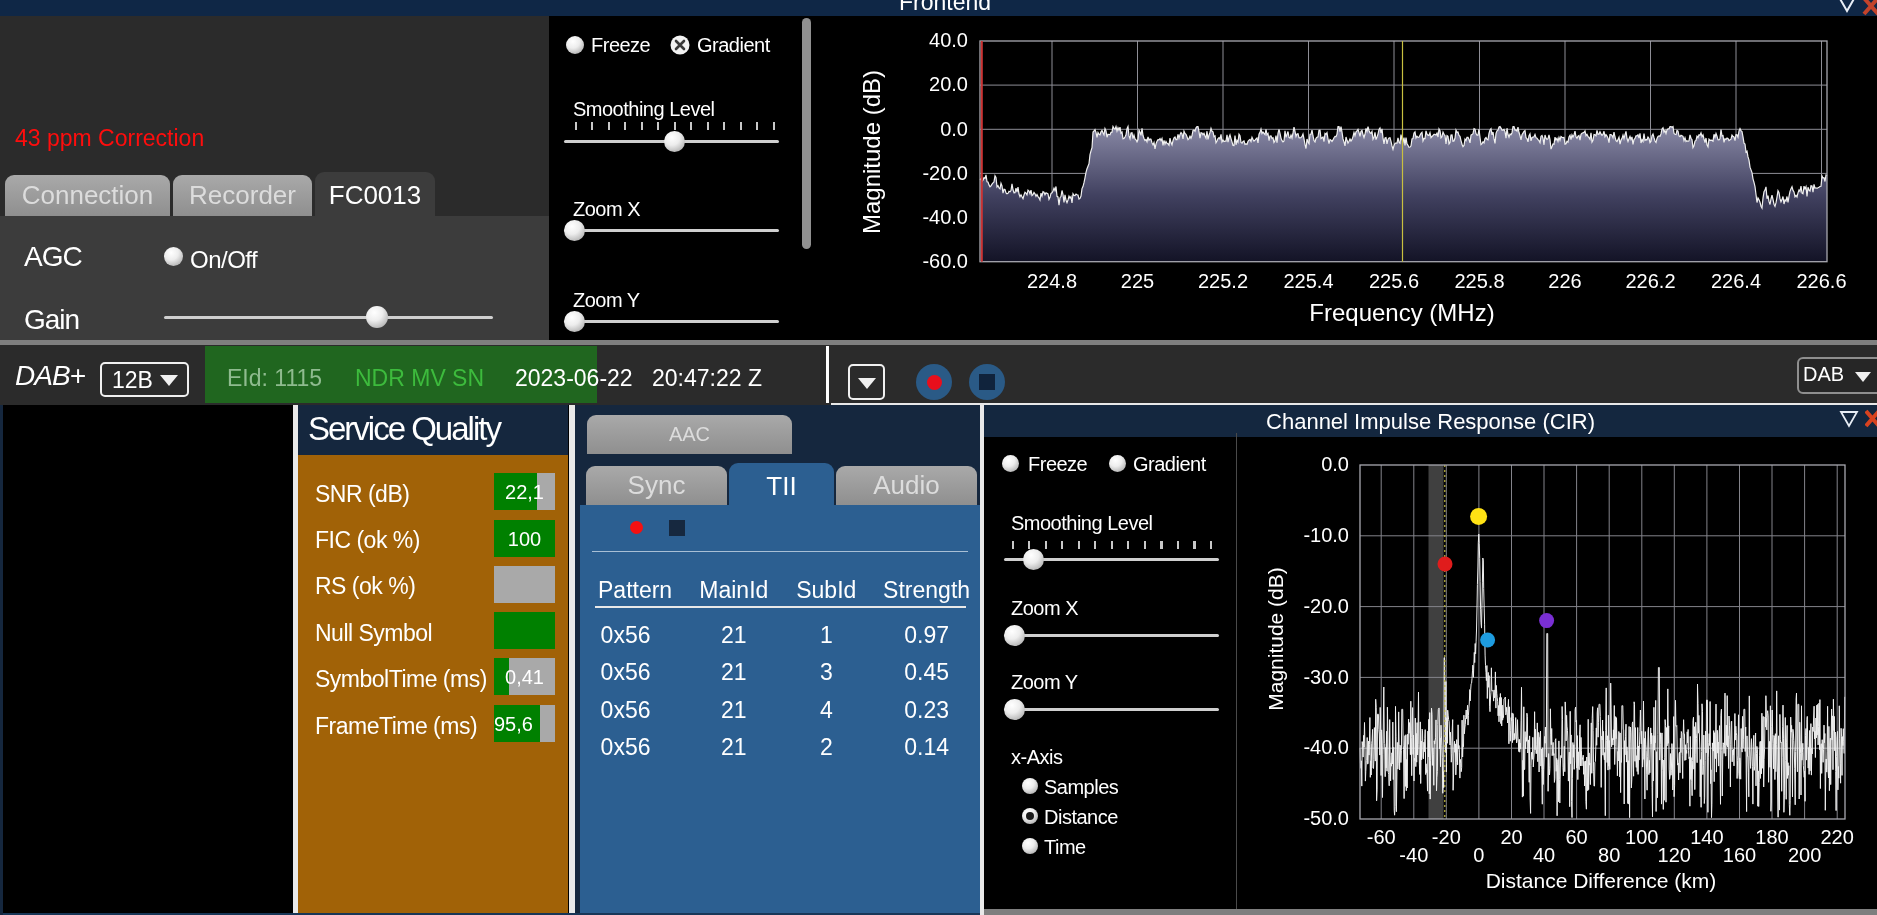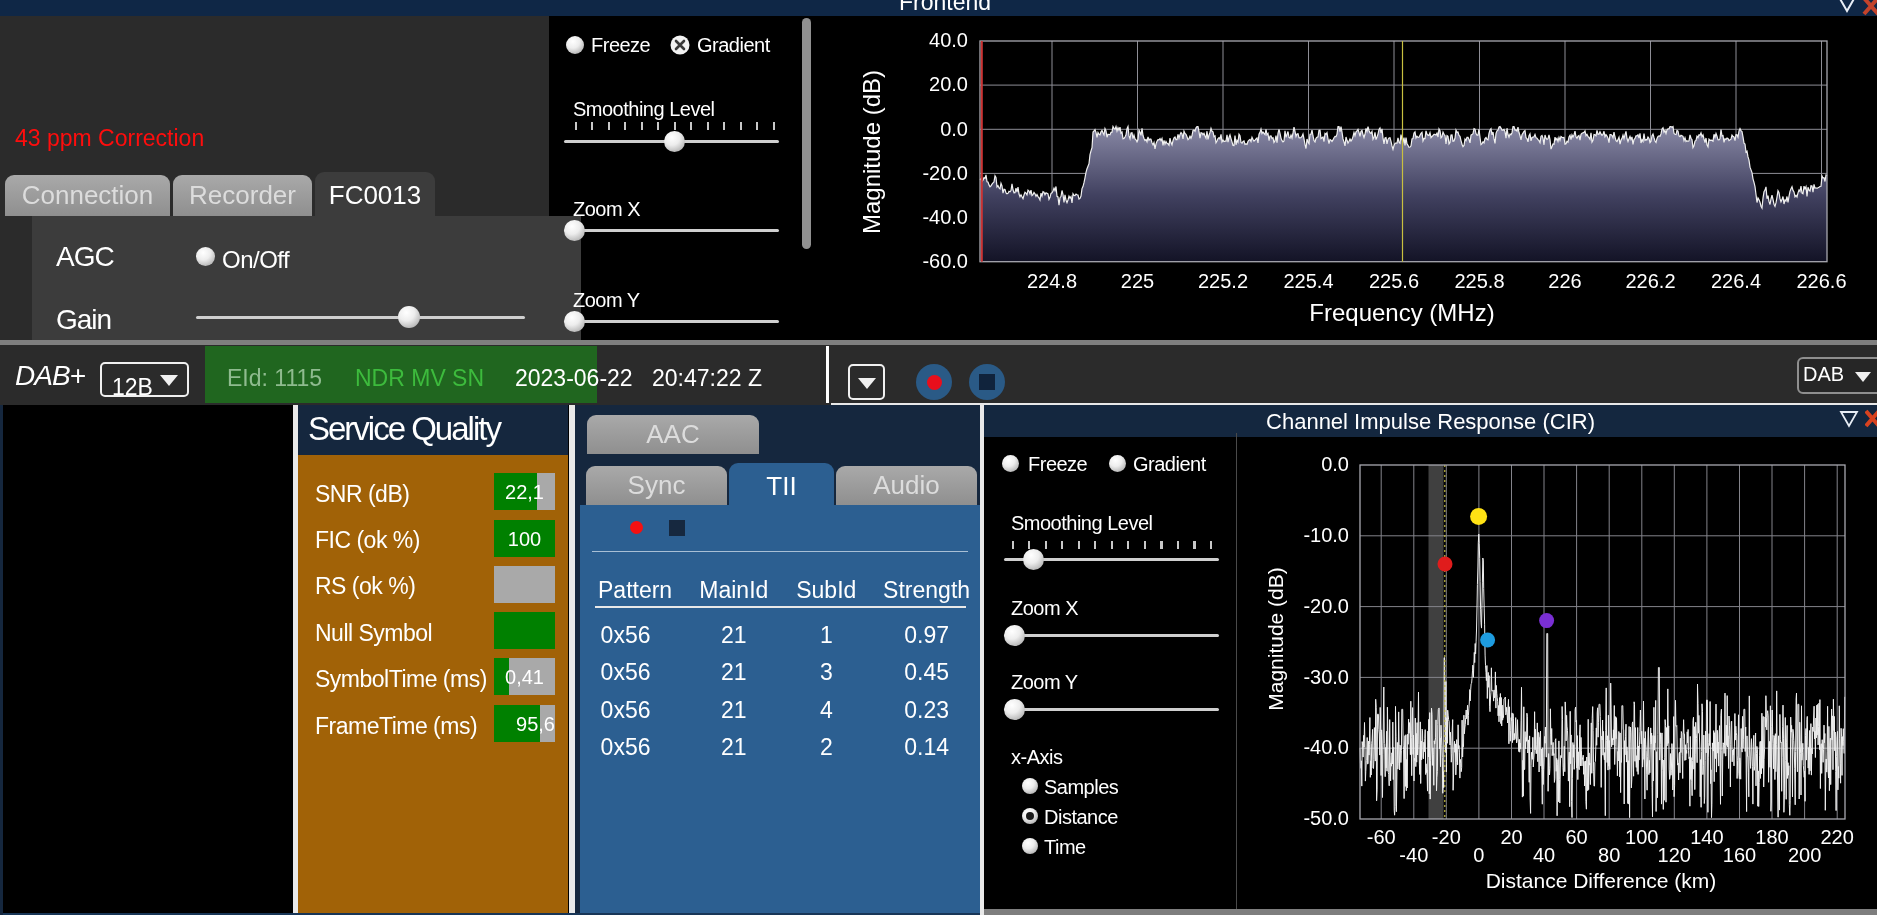--- a/index.html
+++ b/index.html
@@ -30,21 +30,21 @@
     <svg class="abs" style="left:1862px;top:-4px;" width="18" height="20" viewBox="0 0 18 20">
       <path d="M2 2 L16 18 M16 2 L2 18" stroke="#c3432b" stroke-width="4"></path>
     </svg>
   </div>
 
   <div class="abs" style="left:0;top:16px;width:549px;height:324px;background:#2b2b2b;">
     <div class="abs" style="left:15px;top:109px;font-size:23px;color:#ff0d0d;">43 ppm Correction</div>
     <div class="tab" style="left:5px;top:159px;width:165px;height:41px;font-size:26px;">Connection</div>
     <div class="tab" style="left:173px;top:159px;width:139px;height:41px;font-size:26px;">Recorder</div>
     <div class="tab" style="left:315px;top:156px;width:120px;height:46px;font-size:26px;background:#3c3c3c;color:#fff;z-index:2;">FC0013</div>
-    <div class="abs" style="left:0;top:200px;width:549px;height:124px;background:#3c3c3c;margin-left:32px;">
+    <div class="abs" style="left:0;top:200px;width:549px;height:124px;background:#3c3c3c;">
       <div class="abs w" style="left:24px;top:25px;font-size:28px;letter-spacing:-1px;">AGC</div>
       <div class="ball" style="left:164px;top:31px;width:19px;height:19px;"></div>
       <div class="abs w" style="left:190px;top:30px;font-size:24px;letter-spacing:-0.5px;">On/Off</div>
       <div class="abs w" style="left:24px;top:88px;font-size:28px;letter-spacing:-1px;">Gain</div>
       <div class="track" style="left:164px;top:100px;width:329px;"></div>
       <div class="ball" style="left:366px;top:90px;width:22px;height:22px;"></div>
     </div>
   </div>
 
   <div class="ball" style="left:566px;top:36px;width:18px;height:18px;"></div>
@@ -100,21 +100,21 @@
         <text x="1011.5" y="272" fill="#ffffff" font-size="20" text-anchor="middle">226.6</text>
         <text x="70" y="136" fill="#ffffff" font-size="24" text-anchor="middle" transform="rotate(-90 70 136)">Magnitude (dB)</text>
         <text x="592" y="305" fill="#ffffff" font-size="24" text-anchor="middle">Frequency (MHz)</text>
       </svg></div>
 
   <div class="abs" style="left:0;top:340px;width:1877px;height:5px;background:#7f7f7f;"></div>
 
   <div class="abs" style="left:0;top:345px;width:1877px;height:60px;background:#2b2b2b;">
     <div class="abs w" style="left:15px;top:15px;font-size:28px;letter-spacing:-1px;font-style:italic;">DAB+</div>
     <div class="abs" style="left:100px;top:17px;width:89px;height:35px;border:2px solid #f0f0f0;border-radius:5px;">
-      <span class="abs w" style="left:10px;top:10px;font-size:23px;">12B</span>
+      <span class="abs w" style="left:10px;top:3px;font-size:23px;">12B</span>
       <div class="dtri" style="left:58px;top:11px;"></div>
     </div>
     <div class="abs" style="left:205px;top:1px;width:392px;height:57px;background:#20661f;"></div>
     <div class="abs" style="left:227px;top:20px;font-size:23px;color:#8fbb8f;">EId: 1115</div>
     <div class="abs" style="left:355px;top:20px;font-size:23px;color:#3dbb3d;">NDR MV SN</div>
     <div class="abs w" style="left:515px;top:20px;font-size:23px;">2023-06-22</div>
     <div class="abs w" style="left:652px;top:20px;font-size:23px;">20:47:22 Z</div>
     <div class="abs" style="left:826px;top:1px;width:3px;height:57px;background:#fff;"></div>
     <div class="abs" style="left:848px;top:19px;width:37px;height:36px;border:2px solid #f0f0f0;border-radius:5px;">
       <div class="dtri" style="left:8px;top:12px;"></div>
@@ -151,27 +151,27 @@
       <div class="abs w" style="left:0;top:8px;width:61px;text-align:center;font-size:20px;">100</div>
     </div>
     <div class="abs" style="left:196px;top:161px;width:61px;height:37px;background:#a9a9a9;"></div>
     <div class="abs" style="left:196px;top:207px;width:61px;height:37px;background:#008000;"></div>
     <div class="abs" style="left:196px;top:253px;width:61px;height:37px;background:#a9a9a9;">
       <div class="abs" style="left:0;top:0;width:15px;height:37px;background:#008000;"></div>
       <div class="abs w" style="left:0;top:8px;width:61px;text-align:center;font-size:20px;">0,41</div>
     </div>
     <div class="abs" style="left:196px;top:300px;width:61px;height:37px;background:#a9a9a9;">
       <div class="abs" style="left:0;top:0;width:46px;height:37px;background:#008000;"></div>
-      <div class="abs w" style="left:0;top:8px;width:61px;text-align:right;font-size:20px;">95,6</div>
+      <div class="abs w" style="left:0;top:8px;width:61px;text-align:left;font-size:20px;">95,6</div>
     </div>
   </div>
   <div class="abs" style="left:569px;top:405px;width:6px;height:510px;background:#e9e9e9;"></div>
 
   <div class="abs" style="left:575px;top:405px;width:405px;height:510px;background:#15273e;">
-    <div class="tab" style="left:12px;top:10px;width:172px;height:39px;font-size:26px;">AAC</div>
+    <div class="tab" style="left:12px;top:10px;width:205px;height:39px;font-size:20px;">AAC</div>
     <div class="tab" style="left:11px;top:61px;width:141px;height:39px;font-size:26px;">Sync</div>
     <div class="tab" style="left:154px;top:58px;width:105px;height:47px;font-size:26px;background:#2c5f91;color:#fff;z-index:2;">TII</div>
     <div class="tab" style="left:261px;top:61px;width:141px;height:39px;font-size:26px;">Audio</div>
     <div class="abs" style="left:5px;top:100px;width:400px;height:412px;background:#2c5f91;">
       <div class="abs" style="left:50px;top:16px;width:13px;height:13px;border-radius:50%;background:#f51111;"></div>
       <div class="abs" style="left:89px;top:15px;width:16px;height:16px;background:#16283f;"></div>
       <div class="abs" style="left:12px;top:46px;width:376px;height:1px;background:rgba(235,242,250,.65);"></div>
       <div class="abs w" style="left:18px;top:72px;font-size:23px;">Pattern</div>
       <div class="abs w" style="left:153.8px;top:72px;font-size:23px;transform:translateX(-50%);">MainId</div>
       <div class="abs w" style="left:246.3px;top:72px;font-size:23px;transform:translateX(-50%);">SubId</div>

